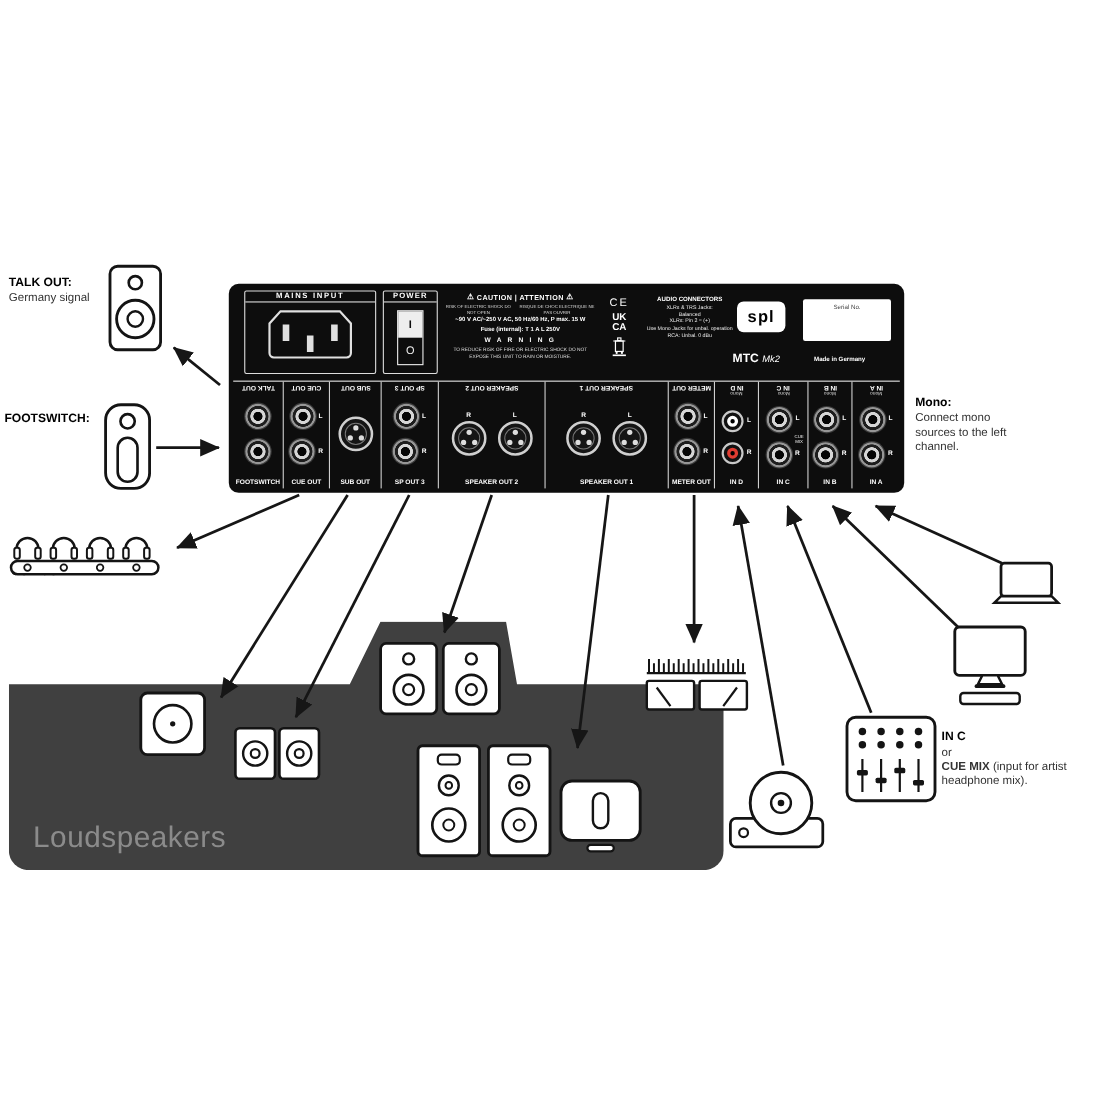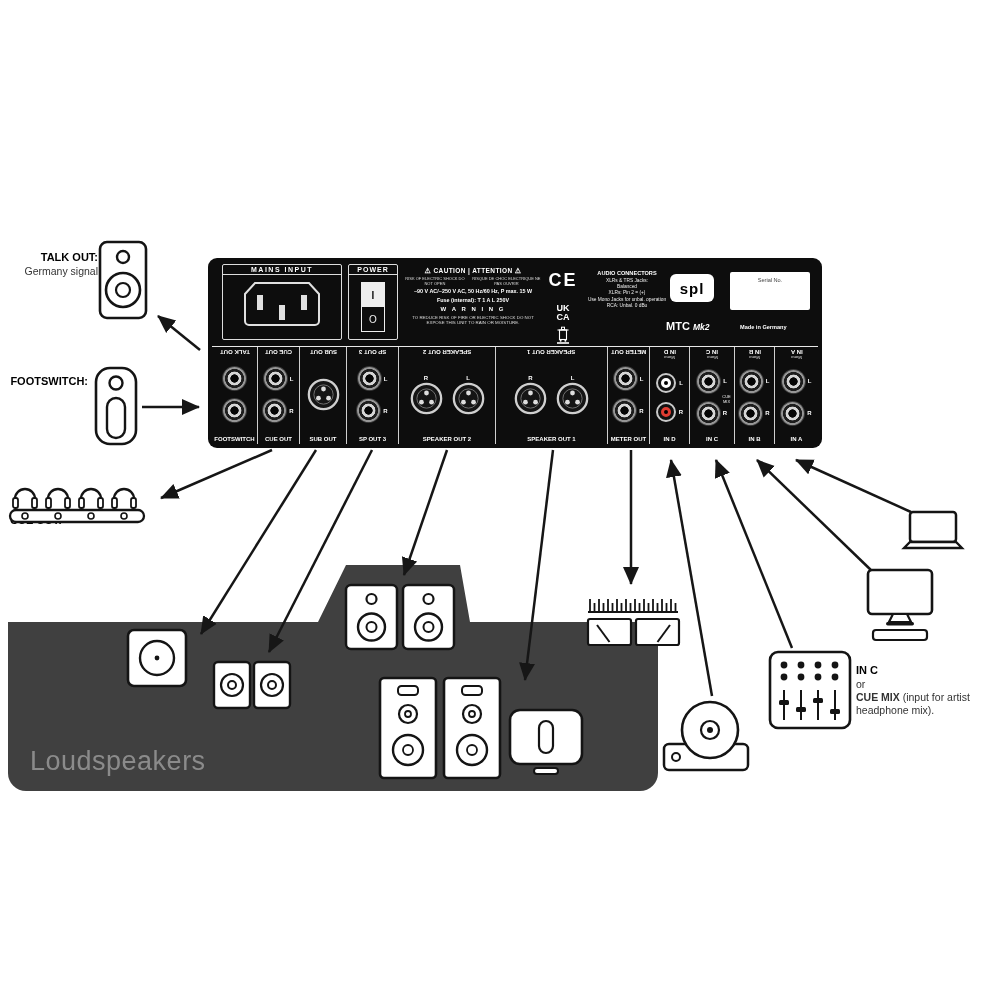--- a/index.html
+++ b/index.html
@@ -29,31 +29,31 @@
 
   .caution{position:absolute;left:196px;top:9px;width:138px;text-align:center;line-height:1.25}
   .c-title{font-size:6.5px;font-weight:bold;letter-spacing:.4px}
   .c-title .tri{font-size:7px;vertical-align:middle}
   .c-sub{font-size:4px;display:flex;justify-content:center;gap:5px;color:#ddd}
   .c-spec{font-size:5.4px;font-weight:bold;margin-top:2px}
   .c-warn-title{font-size:6px;font-weight:bold;letter-spacing:2px;margin-top:3px}
   .c-warn-text{font-size:4.4px;color:#ddd;margin-top:1px}
 
   .marks{position:absolute;left:340px;top:12px;width:30px;text-align:center}
-  .mark-ce{font-size:18px;font-weight:bold;letter-spacing:2px}
-  .mark-ukca{font-size:9px;font-weight:bold;line-height:.95;margin-top:13px}
+  .mark-ce{font-size:10px;font-weight:normal;letter-spacing:2px}
+  .mark-ukca{font-size:9px;font-weight:bold;line-height:.95;margin-top:3px}
   .marks svg{margin-top:4px}
 
   .audiocon{position:absolute;left:376px;top:12px;width:86px;text-align:center;line-height:1.35}
   .ac-title{font-size:5.6px;font-weight:bold}
   .ac-line{font-size:4.8px;color:#eee}
 
   .spl-logo{position:absolute;left:462px;top:16px;width:44px;height:28px;background:#fff;border-radius:6px;display:grid;place-items:center;color:#000;font-weight:bold;font-size:15px;letter-spacing:1px}
   .model{position:absolute;left:458px;top:62px;font-size:11px;font-weight:bold}
-  .model i{font-size:8.5px;font-weight:bold}
+  .model i{font-size:8.5px;font-weight:normal}
   .madein{position:absolute;left:532px;top:66px;font-size:5.6px;font-weight:bold}
   .serial{position:absolute;left:522px;top:14px;width:80px;height:38px;background:#fff;border-radius:2px;color:#444;font-size:5.6px;text-align:center;padding-top:5px;box-sizing:border-box}
 
   
   .jacks{position:absolute;left:4px;right:4px;top:88px;bottom:4px;display:flex;border-top:1px solid #e8e8e8}
   .col{position:relative;flex:none;border-right:1px solid #cfcfcf;display:flex;flex-direction:column;align-items:center;box-sizing:border-box}
   .col:last-child{border-right:none;flex:1}
   .toplabel{font-size:6px;font-weight:bold;transform:rotate(180deg);white-space:nowrap;margin-top:2px}
   .mono-lbl{font-size:4.4px;transform:rotate(180deg);color:#ddd}
   .botlabel{position:absolute;bottom:2px;left:0;right:0;text-align:center;font-size:6px;font-weight:bold;white-space:nowrap}
@@ -67,21 +67,21 @@
   .xlr-pair{display:flex;gap:9px}
   .xlr-item{display:flex;flex-direction:column;align-items:center;gap:1px}
   .rca{width:20px;height:20px;border-radius:50%;border:2px solid #c9c9c9;background:#111;display:grid;place-items:center;box-sizing:border-box}
   .rca-in{width:10px;height:10px;border-radius:50%;border:3px solid #fff;background:#000;box-sizing:border-box}
   .rca-in.red{border-color:#e03c31}
   .cuemix{position:absolute;right:1px;top:48px;width:13px;font-size:4px;line-height:1.15;text-align:center;color:#eee}
 
   
   .callout{position:absolute;color:#333;font-size:10.5px;line-height:1.25;z-index:2}
   .callout .co-title{font-weight:bold;color:#000;font-size:11px}
-  .ra{text-align:right}
+  .ra{}
 
   .icon{position:absolute;z-index:2}
 </style>
 </head>
 <body>
 
 <div class="canvas">
 
   <div class="region region-loud">
     <div class="region-label" style="left:22px;bottom:14px">Loudspeakers</div>
@@ -383,20 +383,24 @@
 
   <div class="callout ra" style="left:4px;top:375px;width:84px">
     <div class="co-title">FOOTSWITCH:</div>
   </div>
 
   <div class="callout" style="left:10px;top:514px;width:180px">
     <div class="co-title">CUE OUT:</div>
   </div>
 
 
+  <div class="callout" style="left:832px;top:360px;width:92px">
+    <div class="co-title">Mono:</div>
+    <div>Connect mono sources to the left channel.</div>
+  </div>
 
   <div class="callout" style="left:856px;top:664px;width:124px">
     <div class="co-title">IN C</div>
     <div>or</div>
     <div>
       <b>CUE MIX</b>
       <span>(input for artist headphone mix).</span>
     </div>
   </div>
 

